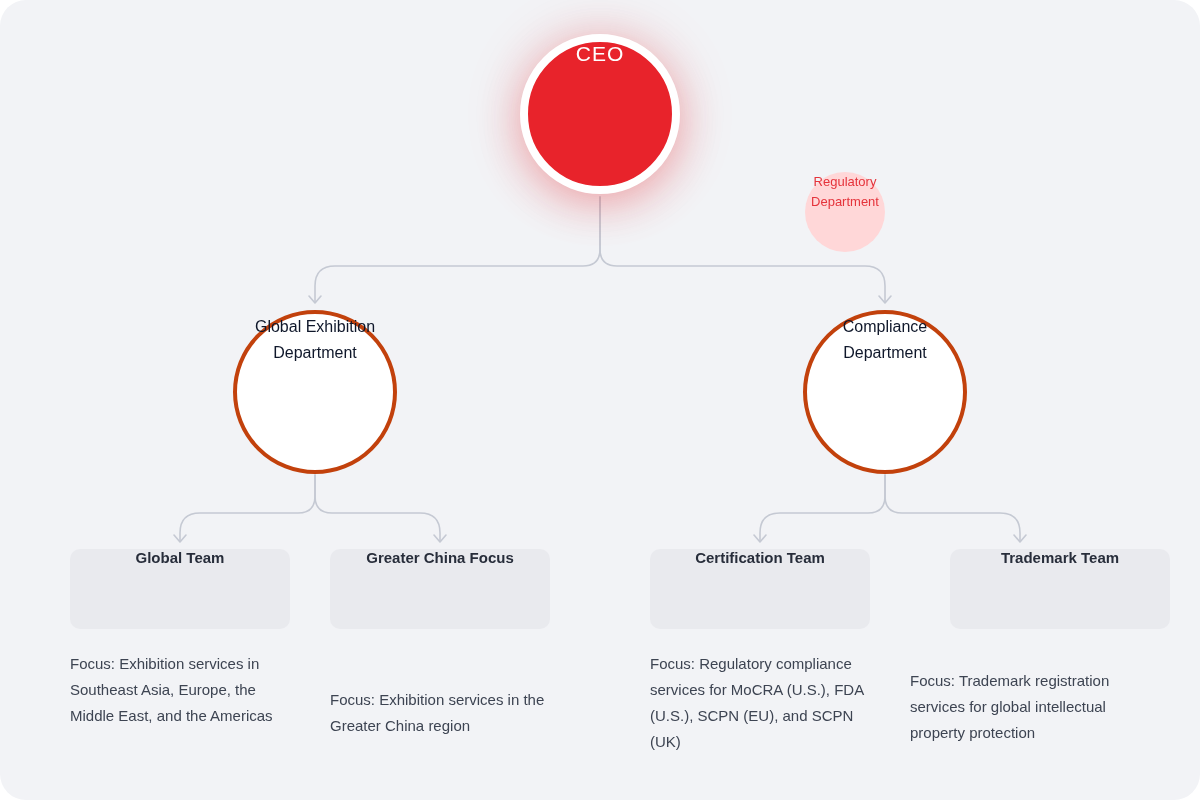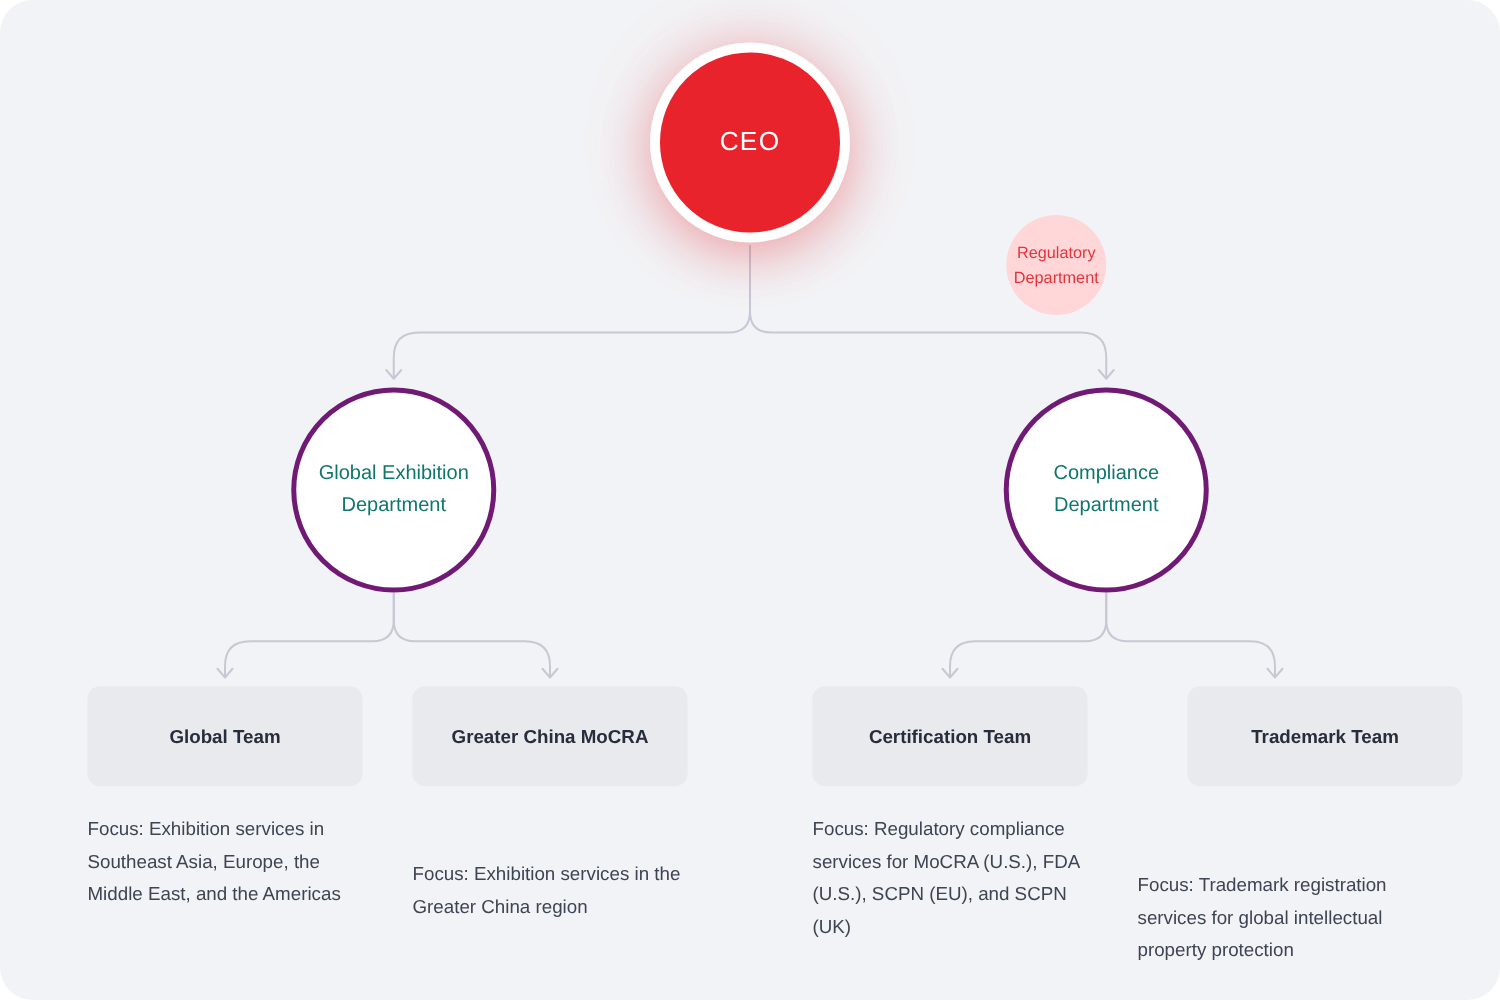--- a/index.html
+++ b/index.html
@@ -2,56 +2,56 @@
 <html><head>
 <meta charset="utf-8">
 <style>
   html,body{margin:0;padding:0;background:#ffffff;}
   .stage{position:relative;width:1200px;height:800px;background:#ffffff;overflow:hidden;
          font-family:"Liberation Sans",sans-serif;}
   .canvas{position:absolute;inset:0;background:#f2f3f6;border-radius:26px;}
 
   .connectors{position:absolute;inset:0;pointer-events:none;}
 
-  .node{position:absolute;display:flex;align-items:center;justify-content:center;
+  .node{position:absolute;display:flex;justify-content:center;
         text-align:center;box-sizing:border-box;}
 
   
   .ceo{left:520px;top:34px;width:160px;height:160px;border-radius:50%;
        background:#e8232b;border:8px solid #ffffff;
        box-shadow:0 10px 40px rgba(232,35,43,.30), 0 0 60px rgba(232,35,43,.16);
        color:#ffffff;font-size:21px;letter-spacing:1px;font-weight:500;}
 
   
   .staff{border-radius:50%;background:#ffd7d8;color:#e5333b;font-size:13px;line-height:20px;}
   .staff-audit{left:715px;top:174px;width:78px;height:78px;}
   .staff-accounting{left:805px;top:172px;width:80px;height:80px;}
   .staff .lbl{width:70px;}
 
   
   .dept{width:164px;height:164px;border-radius:50%;background:#ffffff;
-        border:4px solid #701a75;color:#0f766e;font-size:16px;line-height:26px;}
+        border:4px solid #c2410c;color:#0f172a;font-size:16px;line-height:26px;}
   .dept .lbl{width:132px;}
   .dept-left{left:233px;top:310px;}
   .dept-right{left:803px;top:310px;}
 
   
   .team{width:220px;height:80px;border-radius:10px;background:#e9eaee;
         color:#272d3a;font-size:15px;font-weight:700;}
   .team-1{left:70px;top:549px;}
   .team-2{left:330px;top:549px;}
   .team-3{left:650px;top:549px;}
   .team-4{left:950px;top:549px;}
 
   
   .focus{position:absolute;width:232px;color:#3d4452;font-size:15px;line-height:26px;}
   .focus-1{left:70px;top:636px;}
   .focus-2{left:330px;top:672px;}
   .focus-3{left:650px;top:636px;}
-  .focus-4{left:910px;top:664px;margin-top:32px;}
+  .focus-4{left:910px;top:636px;margin-top:32px;}
 </style>
 </head>
 <body>
 
 <div class="stage">
   <div class="canvas">
 
     <svg class="connectors" width="1200" height="800" viewBox="0 0 1200 800" fill="none" stroke="#c5c9d3" stroke-width="1.6" stroke-linecap="round" stroke-linejoin="round">
 
       <path d="M 600 197 V 249 Q 600 266 583 266 H 335 Q 315 266 315 286 V 302"></path>
@@ -85,21 +85,21 @@
       <span class="lbl">Global Exhibition Department</span>
     </div>
     <div class="node dept dept-right">
       <span class="lbl">Compliance Department</span>
     </div>
 
     <div class="node team team-1">
       <span>Global Team</span>
     </div>
     <div class="node team team-2">
-      <span>Greater China MoCRA</span>
+      <span>Greater China Focus</span>
     </div>
     <div class="node team team-3">
       <span>Certification Team</span>
     </div>
     <div class="node team team-4">
       <span>Trademark Team</span>
     </div>
 
     <p class="focus focus-1">Focus: Exhibition services in Southeast Asia, Europe, the Middle East, and the Americas</p>
     <p class="focus focus-2">Focus: Exhibition services in the Greater China region</p>

